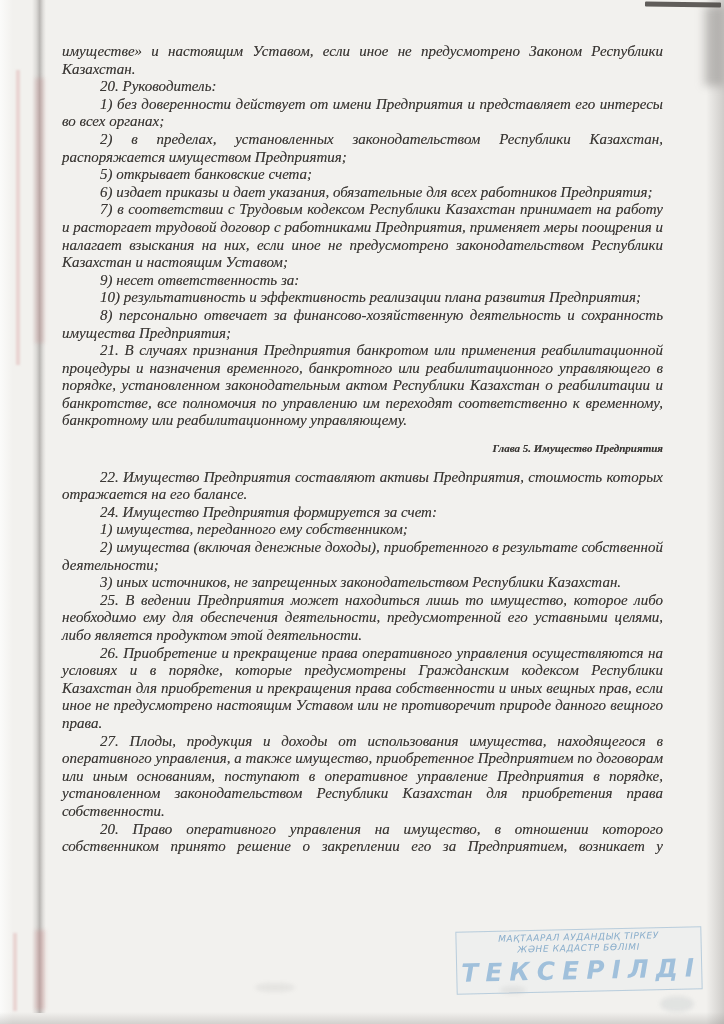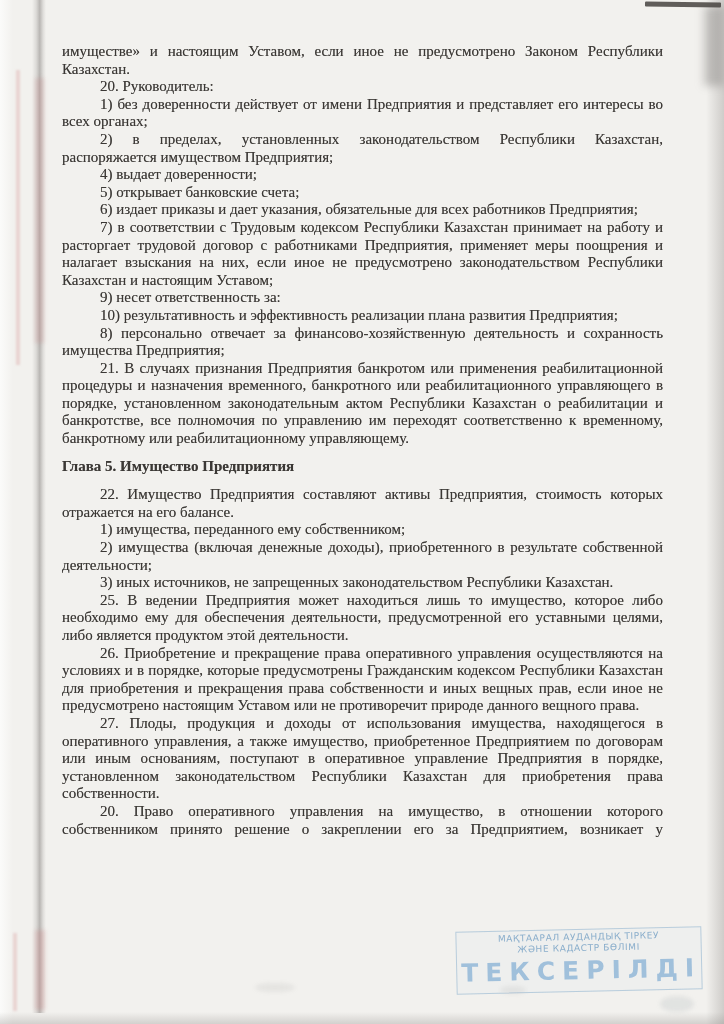--- a/index.html
+++ b/index.html
@@ -7,20 +7,21 @@
     width: 724px; height: 1024px;
     background: #e8e7e4;
     font-family: "Liberation Serif", serif;
     overflow: hidden;
   }
   .page {
     position: relative;
     width: 724px; height: 1024px;
     background: #f2f1ee;
     overflow: hidden;
+    font-style: italic;
   }
 
   
   .doc {
     position: absolute;
     left: 62px; top: 43px;
     width: 601px;
     z-index: 2;
     color: #3b3835;
     font-size: 15px;
@@ -28,24 +29,24 @@
     text-shadow: 0 0 0.5px rgba(59,56,53,.55);
   }
   .blk {
     margin: 0;
     text-align: justify;
     text-indent: 38px;
   }
   .blk.continuation { text-indent: 0; }
   .blk.paragraph_cut { text-align-last: justify; }
   .blk.heading {
-    text-align: left;
+    text-align: right;
     text-indent: 0;
     font-weight: bold;
-    font-size: 15px;
+    font-size: 11px;
     margin: 10px 0 11px 0;
   }
 
   
   .stamp {
     position: absolute;
     left: 456px; top: 929px;
     width: 246px;
     z-index: 1;
     transform: rotate(-1.3deg);
@@ -149,30 +150,30 @@
 </head>
 <body>
 
 <div class="page">
 
   <div class="doc">
       <p class="blk continuation">имуществе» и настоящим Уставом, если иное не предусмотрено Законом Республики Казахстан.</p>
       <p class="blk paragraph">20. Руководитель:</p>
       <p class="blk paragraph">1) без доверенности действует от имени Предприятия и представляет его интересы во всех органах;</p>
       <p class="blk paragraph">2) в пределах, установленных законодательством Республики Казахстан, распоряжается имуществом Предприятия;</p>
-      <p class="blk paragraph">4) выдает доверенности;</p>
       <p class="blk paragraph">5) открывает банковские счета;</p>
       <p class="blk paragraph">6) издает приказы и дает указания, обязательные для всех работников Предприятия;</p>
       <p class="blk paragraph">7) в соответствии с Трудовым кодексом Республики Казахстан принимает на работу и расторгает трудовой договор с работниками Предприятия, применяет меры поощрения и налагает взыскания на них, если иное не предусмотрено законодательством Республики Казахстан и настоящим Уставом;</p>
       <p class="blk paragraph">9) несет ответственность за:</p>
       <p class="blk paragraph">10) результативность и эффективность реализации плана развития Предприятия;</p>
       <p class="blk paragraph">8) персонально отвечает за финансово-хозяйственную деятельность и сохранность имущества Предприятия;</p>
       <p class="blk paragraph">21. В случаях признания Предприятия банкротом или применения реабилитационной процедуры и назначения временного, банкротного или реабилитационного управляющего в порядке, установленном законодательным актом Республики Казахстан о реабилитации и банкротстве, все полномочия по управлению им переходят соответственно к временному, банкротному или реабилитационному управляющему.</p>
       <h3 class="blk heading">Глава 5. Имущество Предприятия</h3>
       <p class="blk paragraph">22. Имущество Предприятия составляют активы Предприятия, стоимость которых отражается на его балансе.</p>
+      <p class="blk paragraph">24. Имущество Предприятия формируется за счет:</p>
       <p class="blk paragraph">1) имущества, переданного ему собственником;</p>
       <p class="blk paragraph">2) имущества (включая денежные доходы), приобретенного в результате собственной деятельности;</p>
       <p class="blk paragraph">3) иных источников, не запрещенных законодательством Республики Казахстан.</p>
       <p class="blk paragraph">25. В ведении Предприятия может находиться лишь то имущество, которое либо необходимо ему для обеспечения деятельности, предусмотренной его уставными целями, либо является продуктом этой деятельности.</p>
       <p class="blk paragraph">26. Приобретение и прекращение права оперативного управления осуществляются на условиях и в порядке, которые предусмотрены Гражданским кодексом Республики Казахстан для приобретения и прекращения права собственности и иных вещных прав, если иное не предусмотрено настоящим Уставом или не противоречит природе данного вещного права.</p>
       <p class="blk paragraph">27. Плоды, продукция и доходы от использования имущества, находящегося в оперативного управления, а также имущество, приобретенное Предприятием по договорам или иным основаниям, поступают в оперативное управление Предприятия в порядке, установленном законодательством Республики Казахстан для приобретения права собственности.</p>
       <p class="blk paragraph_cut">20. Право оперативного управления на имущество, в отношении которого собственником принято решение о закреплении его за Предприятием, возникает у</p>
     </div>
 
   <div class="stamp">

